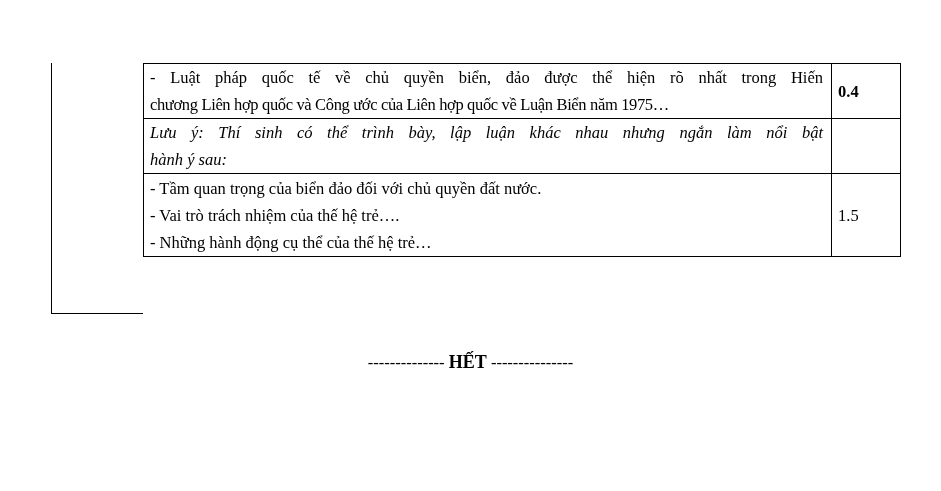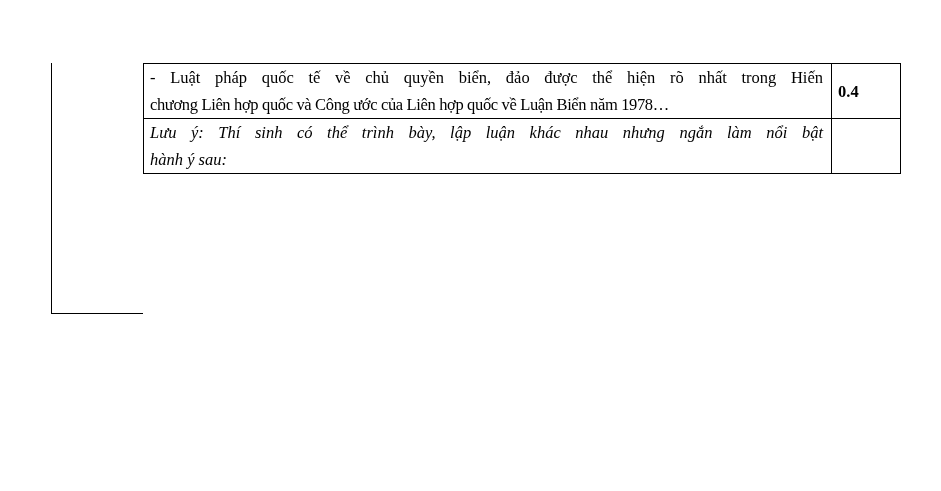--- a/index.html
+++ b/index.html
@@ -30,27 +30,40 @@
 <body>
 
 <div class="page">
   <div class="leftcol"></div>
 
   <table class="grading">
     <tbody>
         <tr class="r1">
       <td class="content">
         <span class="line just-last">- Luật pháp quốc tế về chủ quyền biển, đảo được thể hiện rõ nhất trong Hiến</span>
-        <span class="line" style="letter-spacing:-0.35px;">chương Liên hợp quốc và Công ước của Liên hợp quốc về Luận Biển năm 1978…</span>
+        <span class="line" style="letter-spacing:-0.35px;">chương Liên hợp quốc và Công ước của Liên hợp quốc về Luận Biển năm 1975…</span>
       </td>
       <td class="score bold">0.4</td>
     </tr>
     <tr class="r3">
       <td class="content italic">
         <span class="line just-last">Lưu ý: Thí sinh có thể trình bày, lập luận khác nhau nhưng ngắn làm nổi bật</span>
         <span class="line">hành ý sau:</span>
       </td>
       <td class="score"></td>
     </tr>
+    <tr class="r4">
+      <td class="content">
+        <span class="line">- Tầm quan trọng của biển đảo đối với chủ quyền đất nước.</span>
+        <span class="line">- Vai trò trách nhiệm của thế hệ trẻ….</span>
+        <span class="line">- Những hành động cụ thể của thế hệ trẻ…</span>
+      </td>
+      <td class="score">1.5</td>
+    </tr>
   </tbody>
     </table>
 
+  <div class="footer">
+    <span>--------------</span>
+    <span class="het">HẾT</span>
+    <span>---------------</span>
+  </div>
 </div>
 
 </body></html>

